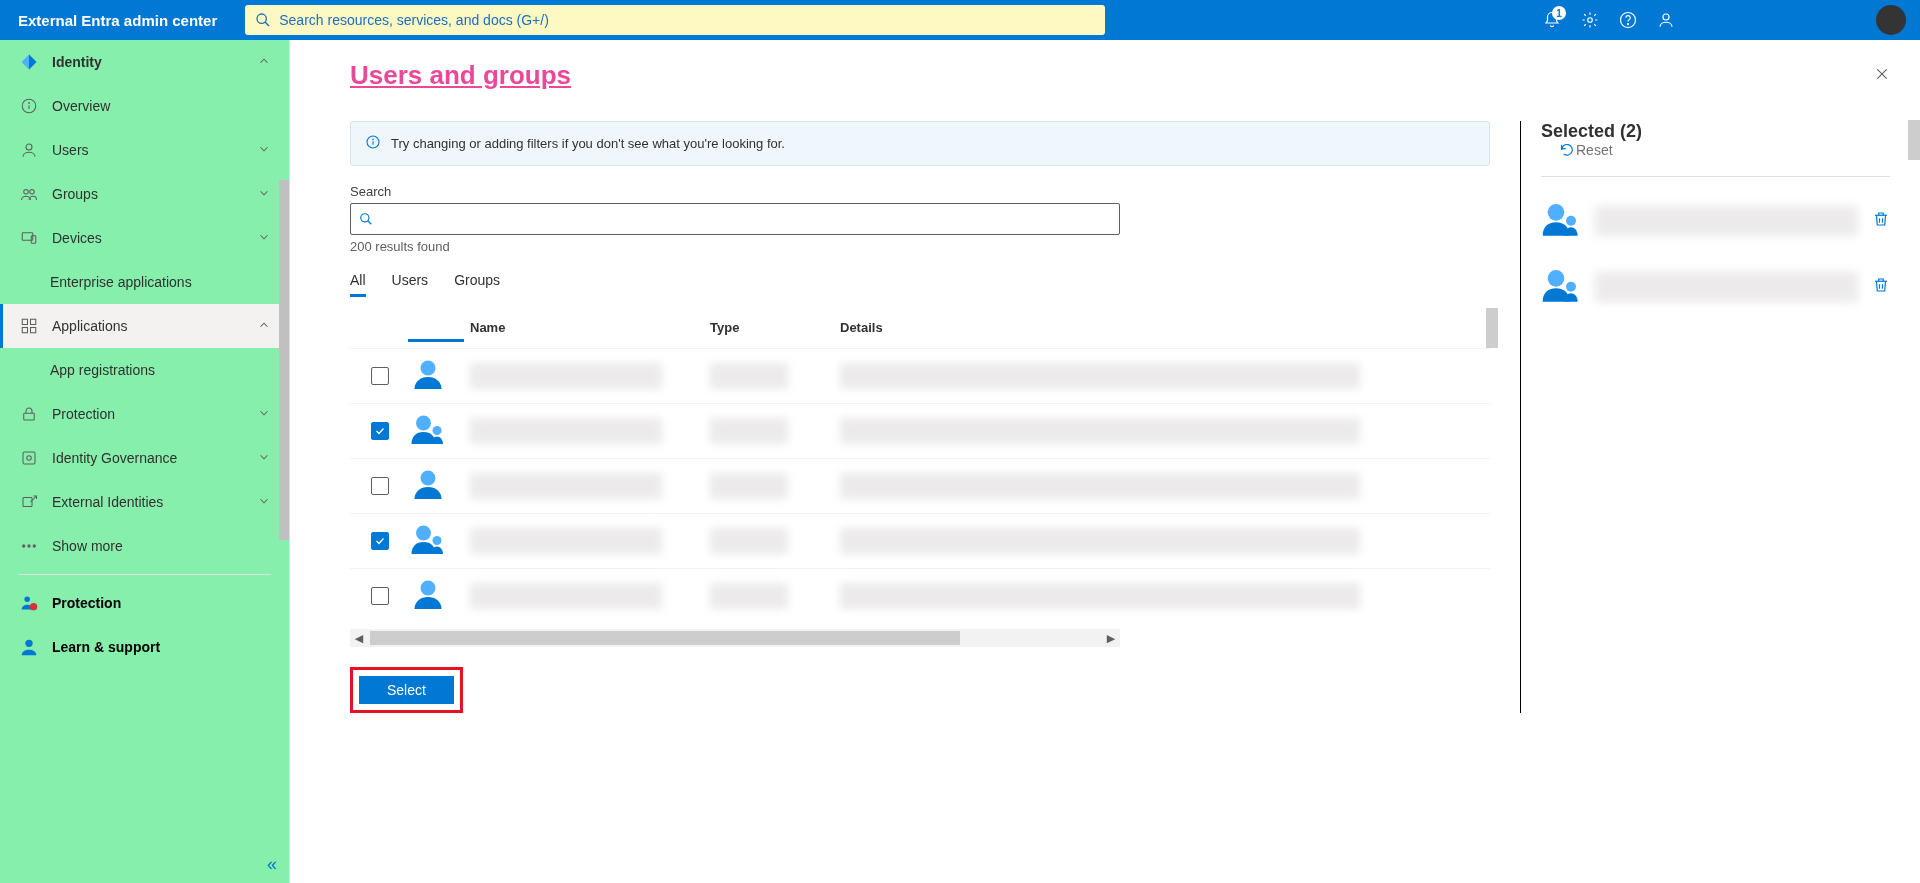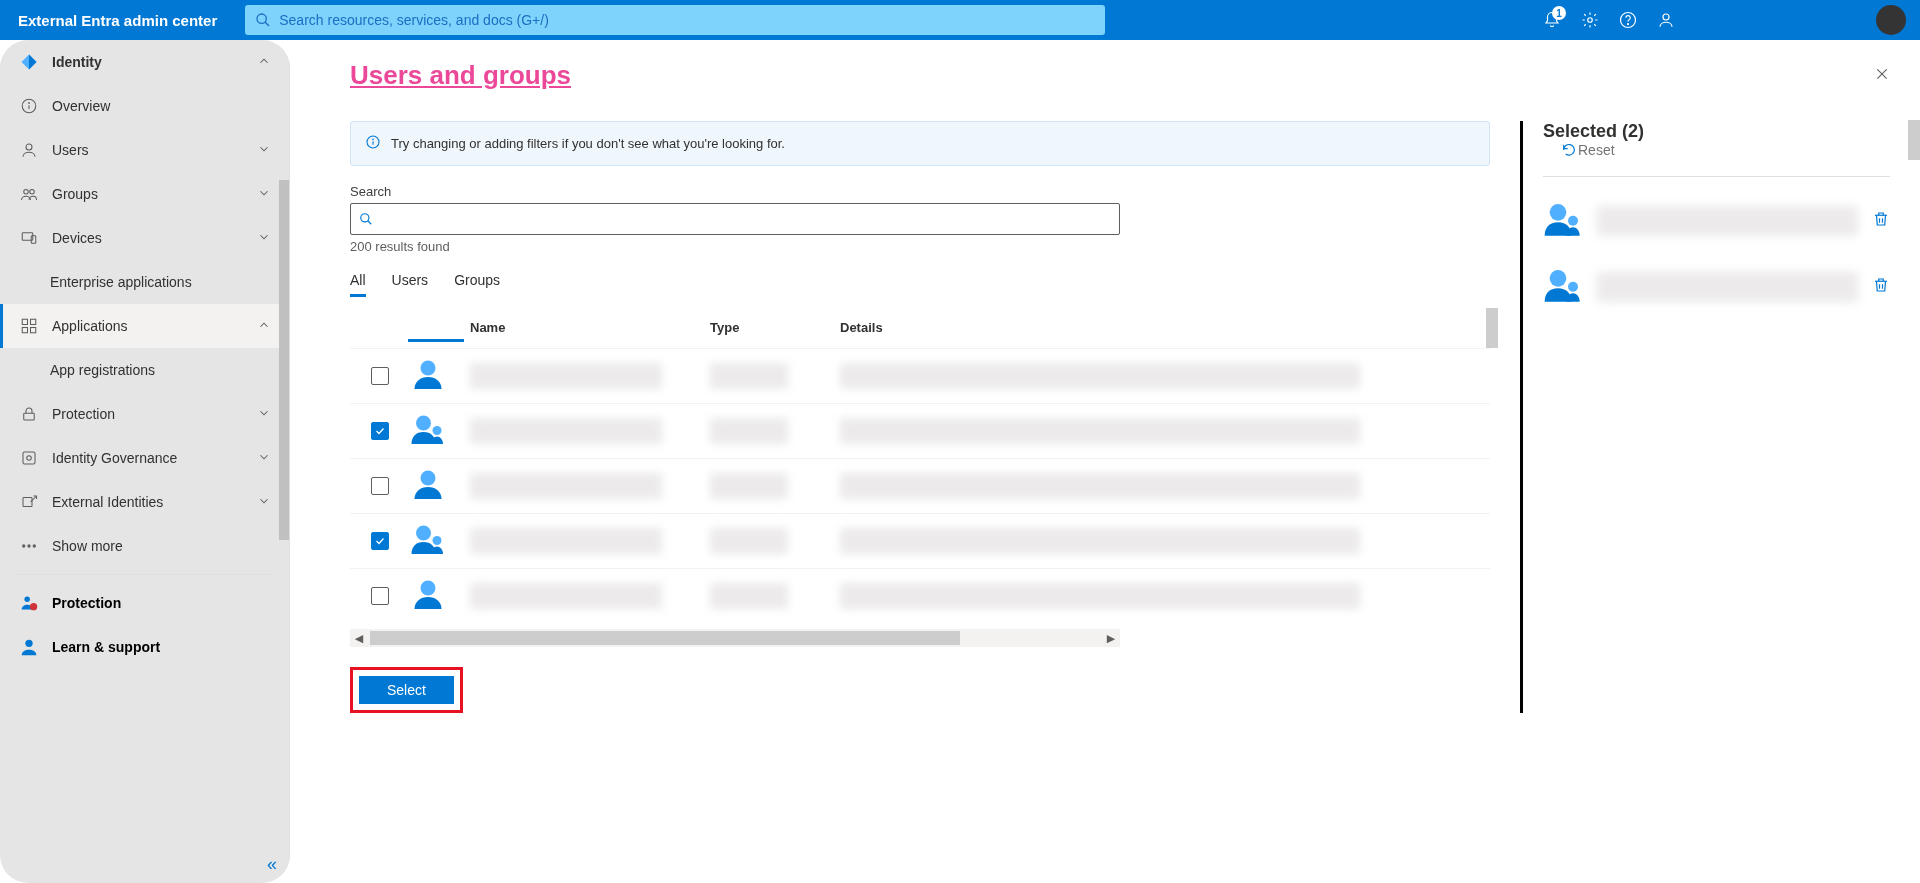--- a/index.html
+++ b/index.html
@@ -1,33 +1,33 @@
 <!DOCTYPE html>
 <html><head>
 <meta charset="utf-8">
 <style>
 * { margin: 0; padding: 0; box-sizing: border-box; font-family: "Segoe UI", -apple-system, sans-serif; }
 body { width: 1920px; height: 883px; background: #fff; overflow: hidden; position: relative; }
 
 
 .topbar { height: 40px; background: #0078d4; display: flex; align-items: center; color: #fff; }
 .topbar-title { padding: 0 18px; font-size: 15px; font-weight: 600; flex-shrink: 0; }
-.searchbar { flex: 0 0 860px; height: 30px; background: #7dd3fc; border-radius: 3px; display: flex; align-items: center; padding: 0 10px; margin-left: 10px; }
+.searchbar { flex: 0 0 860px; height: 30px; background: #fef9c3; border-radius: 3px; display: flex; align-items: center; padding: 0 10px; margin-left: 10px; }
 .searchbar svg { width: 16px; height: 16px; fill: #1b6ec2; margin-right: 8px; }
 .searchbar input { border: none; background: transparent; flex: 1; font-size: 14px; color: #323130; outline: none; }
 .searchbar input::placeholder { color: #1b6ec2; }
 .topbar-spacer { flex: 1; }
 .topbar-icons { display: flex; align-items: center; gap: 18px; padding: 0 20px; }
 .topbar-icon { width: 20px; height: 20px; display: flex; align-items: center; justify-content: center; cursor: pointer; position: relative; }
 .topbar-icon svg { width: 18px; height: 18px; stroke: #fff; fill: none; stroke-width: 1.6; }
 .notif-badge { position: absolute; top: -4px; right: -4px; background: #fff; color: #0078d4; border-radius: 50%; width: 14px; height: 14px; font-size: 10px; font-weight: 700; display: flex; align-items: center; justify-content: center; }
 .avatar { width: 30px; height: 30px; border-radius: 50%; background: #343434; margin-left: 180px; margin-right: 14px; }
 
 
-.leftnav { position: absolute; top: 40px; left: 0; width: 290px; height: calc(100% - 40px); background: #e5e5e5; border-right: 1px solid #e1dfdd; overflow: hidden; border-radius: 28px; }
+.leftnav { position: absolute; top: 40px; left: 0; width: 290px; height: calc(100% - 40px); background: #86efac; border-right: 1px solid #e1dfdd; overflow: hidden; }
 .nav-item { display: flex; align-items: center; height: 44px; padding: 0 18px; cursor: pointer; font-size: 14px; color: #323130; }
 .nav-item.top { font-weight: 600; height: 44px; }
 .nav-item .icon { width: 22px; display: flex; justify-content: center; margin-right: 12px; }
 .nav-item .icon svg { width: 18px; height: 18px; stroke: #605e5c; fill: none; stroke-width: 1.4; }
 .nav-item.top .icon svg { stroke: none; }
 .nav-item .chev { margin-left: auto; }
 .nav-item .chev svg { width: 14px; height: 14px; stroke: #605e5c; fill: none; stroke-width: 1.8; }
 .nav-item.sub { padding-left: 50px; height: 44px; }
 .nav-item.selected { border-left: 3px solid #0078d4; padding-left: 15px; background: #f3f2f1; }
 .nav-divider { height: 1px; background: #e1dfdd; margin: 6px 18px; }
@@ -39,21 +39,21 @@
 
 .main { position: absolute; top: 40px; left: 330px; right: 0; bottom: 0; background: #fff; padding: 20px 30px 0 20px; }
 .main-scrollbar { position: absolute; right: 0; top: 80px; width: 12px; height: 40px; background: #cdcdcd; }
 .page-title-row { display: flex; align-items: center; justify-content: space-between; }
 .page-title { font-size: 26px; font-weight: 600; color: #ec4899; text-decoration: underline; }
 .close-x { cursor: pointer; }
 .close-x svg { width: 16px; height: 16px; stroke: #605e5c; stroke-width: 1.6; }
 
 .content-split { display: flex; margin-top: 30px; gap: 30px; }
 .left-col { flex: 1; min-width: 0; }
-.right-col { width: 370px; border-left: 3px solid #000000; padding-left: 20px; }
+.right-col { width: 370px; border-left: 1px solid #000000; padding-left: 20px; }
 
 .info-banner { background: #eff6fc; border: 1px solid #cfe4f7; border-radius: 3px; padding: 12px 14px; display: flex; align-items: center; font-size: 13px; color: #323130; margin-bottom: 18px; }
 .info-banner .icon { margin-right: 10px; }
 .info-banner .icon svg { width: 16px; height: 16px; stroke: #0078d4; fill: none; stroke-width: 1.6; }
 
 .search-label { font-size: 13px; color: #404040; margin-bottom: 4px; }
 .search-field { display: flex; align-items: center; width: 770px; height: 32px; border: 1px solid #605e5c; border-radius: 2px; padding: 0 8px; }
 .search-field svg { width: 14px; height: 14px; stroke: #0078d4; fill: none; stroke-width: 2; }
 .search-field input { border: none; flex: 1; outline: none; font-size: 14px; margin-left: 6px; }
 .results-count { font-size: 13px; color: #605e5c; margin-top: 4px; }

